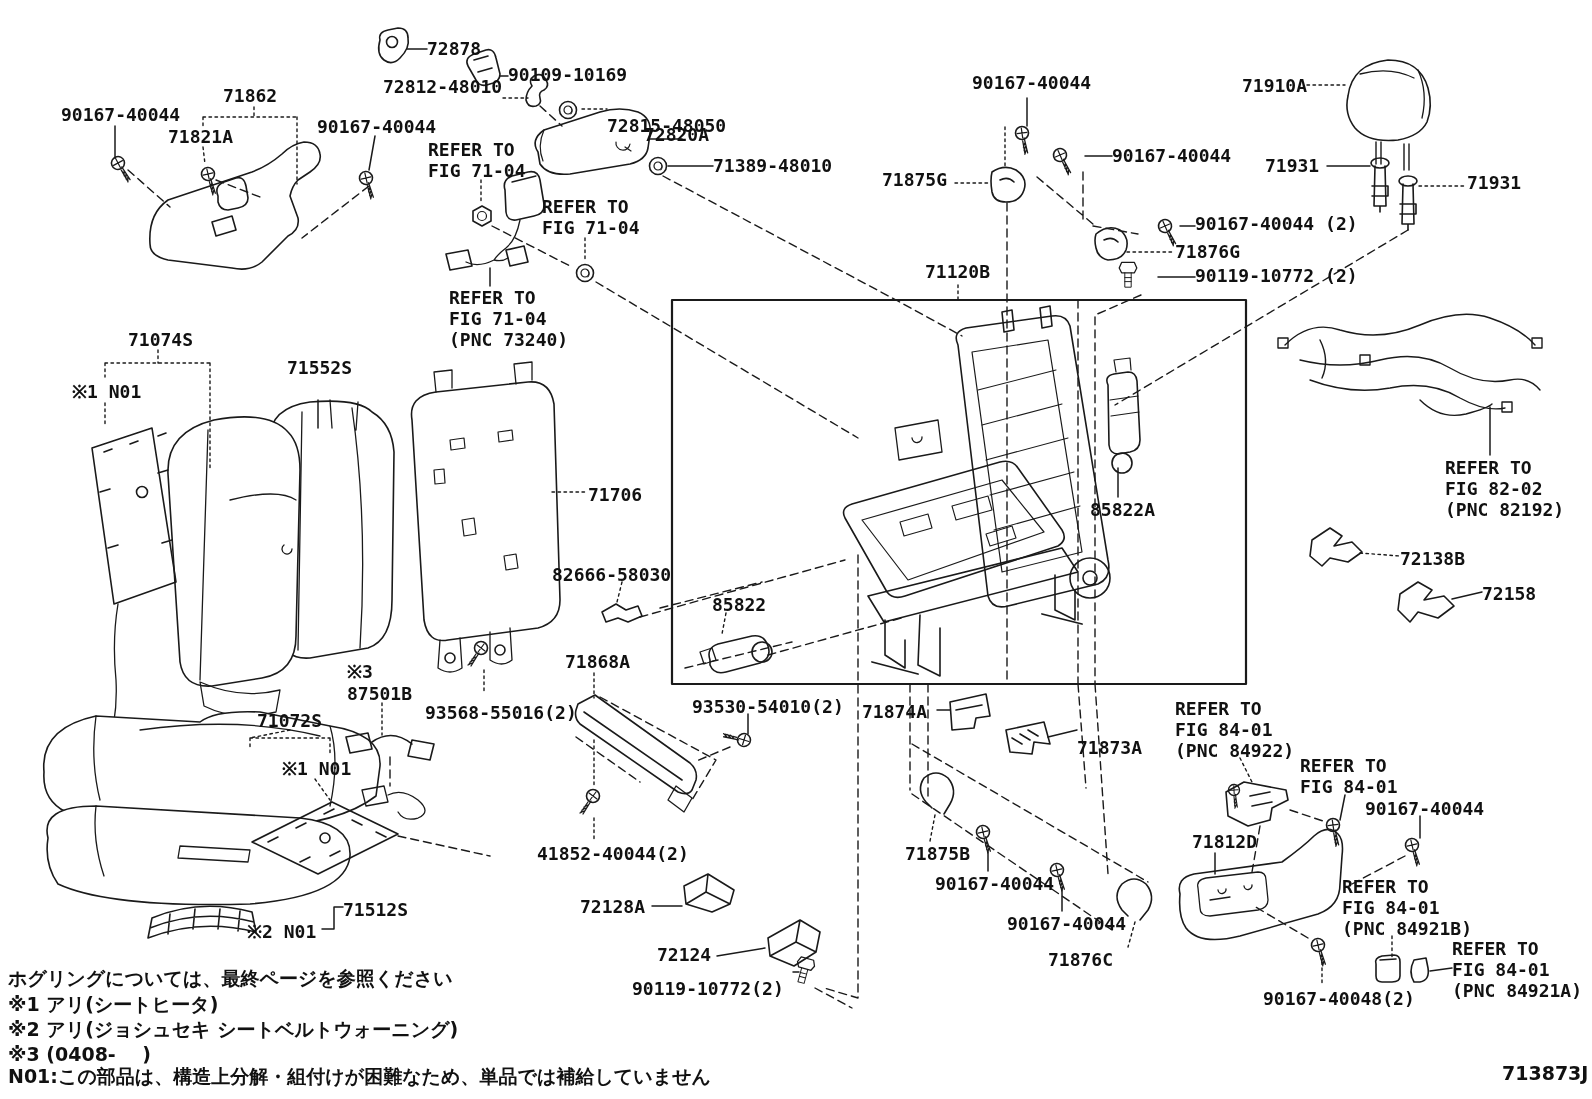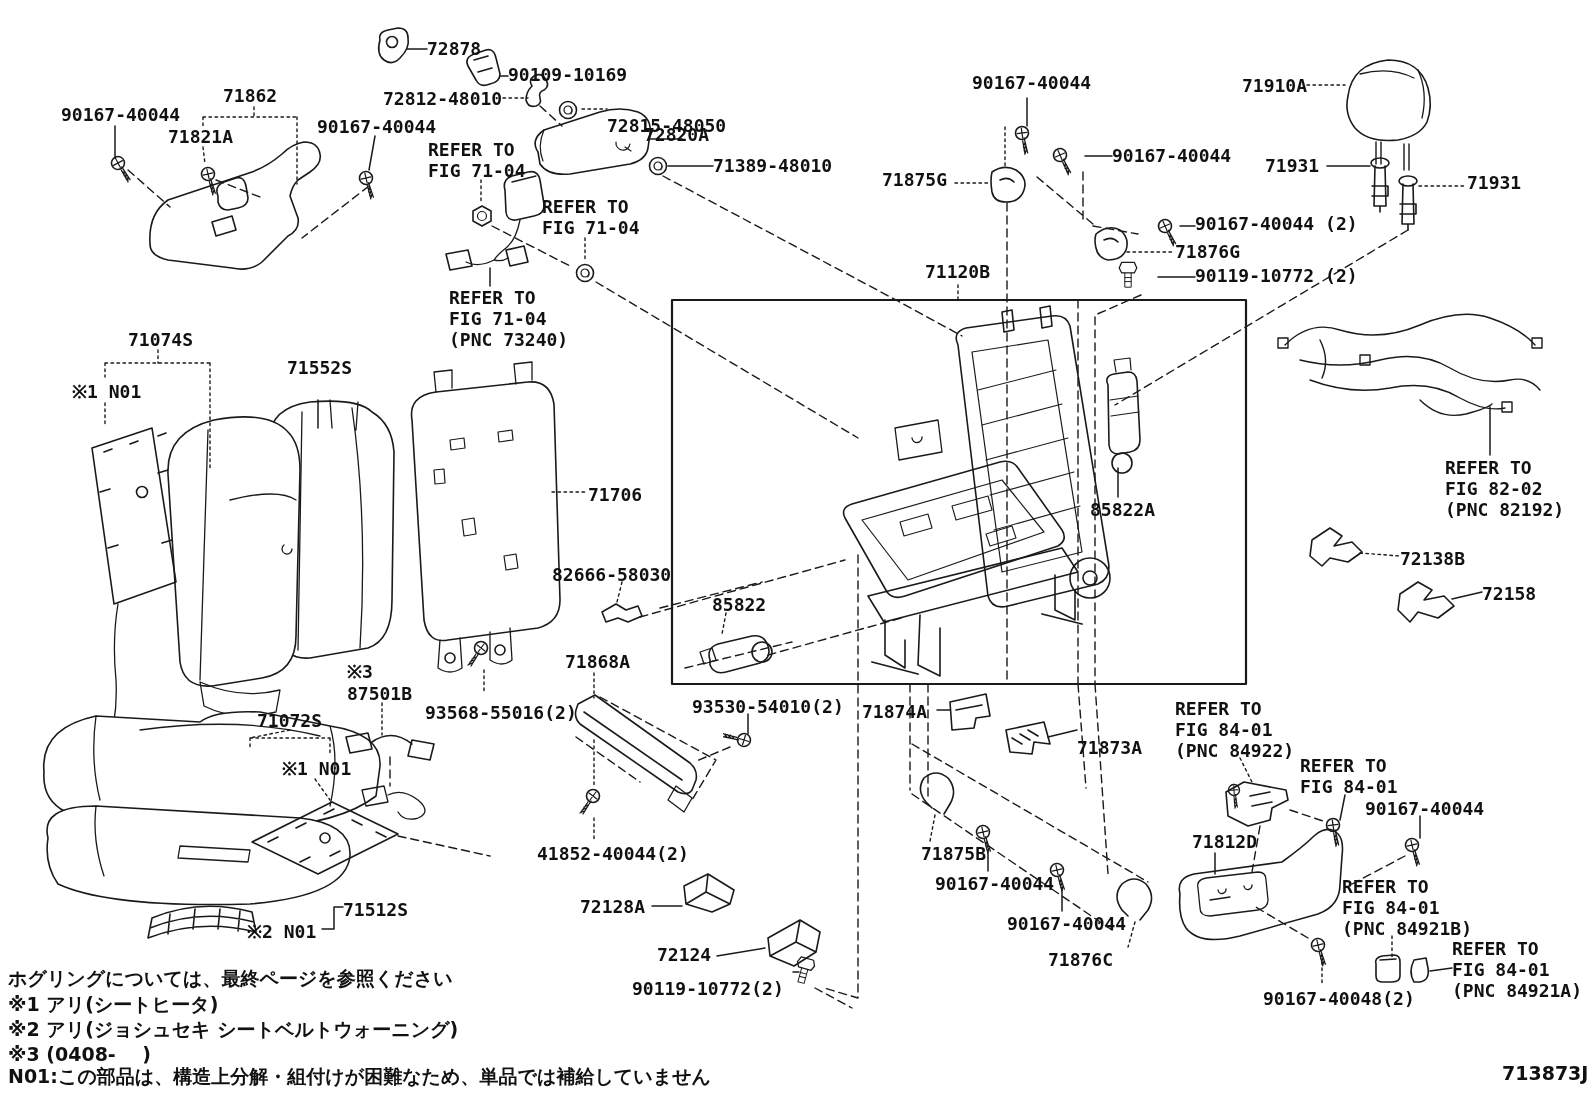--- a/index.html
+++ b/index.html
@@ -270,21 +270,21 @@
   </g>
 </svg>
 
 <div id="labels">
       <div class="lbl" style="left: 61px; top: 104px;">90167-40044</div>
       <div class="lbl" style="left: 223px; top: 85px;">71862</div>
       <div class="lbl" style="left: 168px; top: 126px;">71821A</div>
       <div class="lbl" style="left: 317px; top: 116px;">90167-40044</div>
       <div class="lbl" style="left: 427px; top: 38px;">72878</div>
       <div class="lbl" style="left: 508px; top: 64px;">90109-10169</div>
-      <div class="lbl" style="left: 383px; top: 88px;">72812-48010</div>
+      <div class="lbl" style="left: 383px; top: 76px;">72812-48010</div>
       <div class="lbl" style="left: 607px; top: 115px;">72815-48050</div>
       <div class="lbl" style="left: 644px; top: 124px;">72820A</div>
       <div class="lbl" style="left: 713px; top: 155px;">71389-48010</div>
       <div class="lbl" style="left: 428px; top: 139px;">REFER TO
 FIG 71-04</div>
       <div class="lbl" style="left: 542px; top: 196px;">REFER TO
 FIG 71-04</div>
       <div class="lbl" style="left: 449px; top: 287px;">REFER TO
 FIG 71-04
 (PNC 73240)</div>
@@ -318,21 +318,21 @@
       <div class="lbl" style="left: 257px; top: 710px;">71072S</div>
       <div class="lbl" style="left: 282px; top: 758px;">※1 N01</div>
       <div class="lbl" style="left: 343px; top: 899px;">71512S</div>
       <div class="lbl" style="left: 247px; top: 921px;">※2 N01</div>
       <div class="lbl" style="left: 537px; top: 843px;">41852-40044(2)</div>
       <div class="lbl" style="left: 580px; top: 896px;">72128A</div>
       <div class="lbl" style="left: 657px; top: 944px;">72124</div>
       <div class="lbl" style="left: 632px; top: 978px;">90119-10772(2)</div>
       <div class="lbl" style="left: 862px; top: 701px;">71874A</div>
       <div class="lbl" style="left: 1077px; top: 721px; margin-top: 16px;">71873A</div>
-      <div class="lbl" style="left: 905px; top: 843px; margin-left: 16px;">71875B</div>
+      <div class="lbl" style="left: 905px; top: 843px;">71875B</div>
       <div class="lbl" style="left: 935px; top: 873px;">90167-40044</div>
       <div class="lbl" style="left: 1007px; top: 913px;">90167-40044</div>
       <div class="lbl" style="left: 1048px; top: 949px;">71876C</div>
       <div class="lbl" style="left: 1175px; top: 698px;">REFER TO
 FIG 84-01
 (PNC 84922)</div>
       <div class="lbl" style="left: 1300px; top: 755px;">REFER TO
 FIG 84-01</div>
       <div class="lbl" style="left: 1365px; top: 798px;">90167-40044</div>
       <div class="lbl" style="left: 1192px; top: 831px;">71812D</div>

